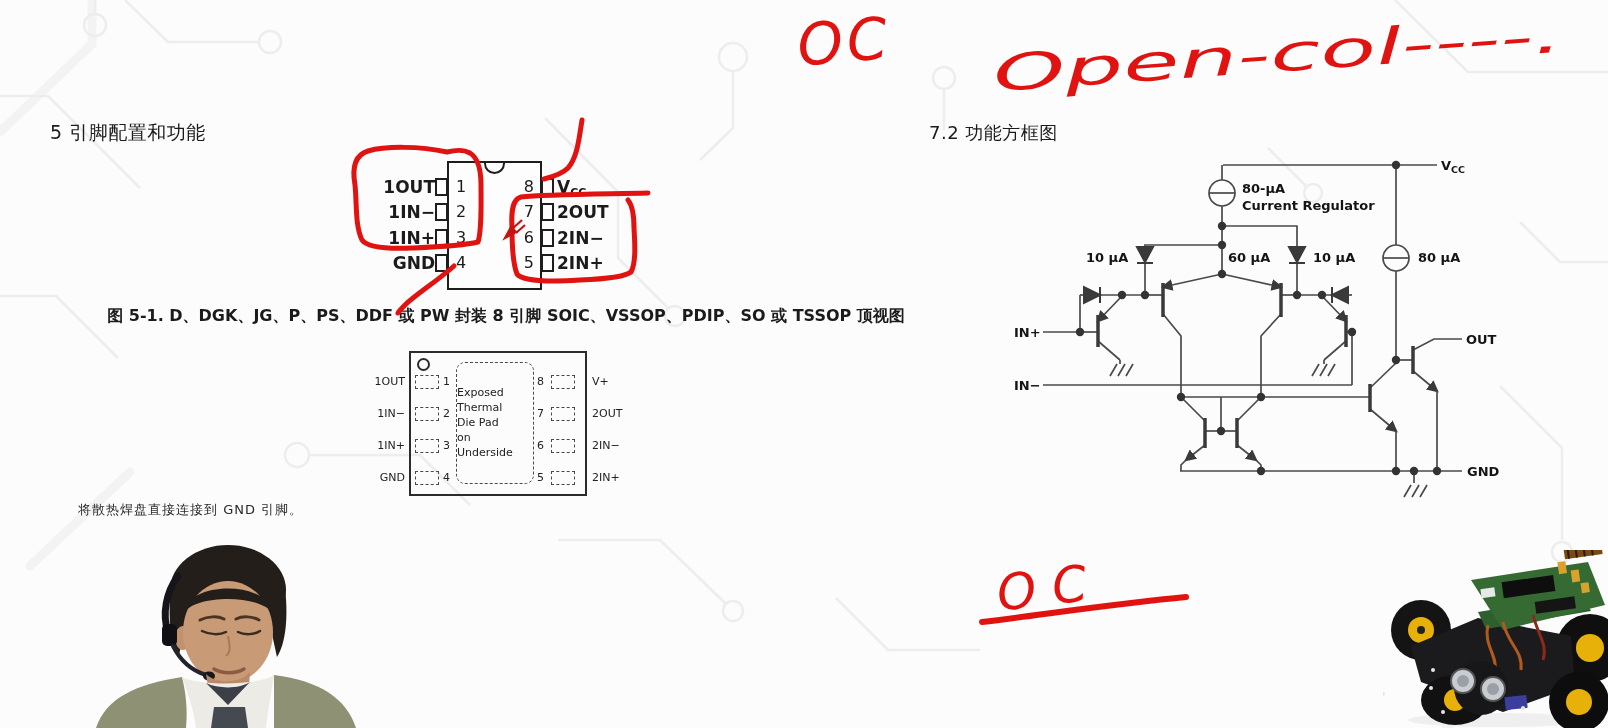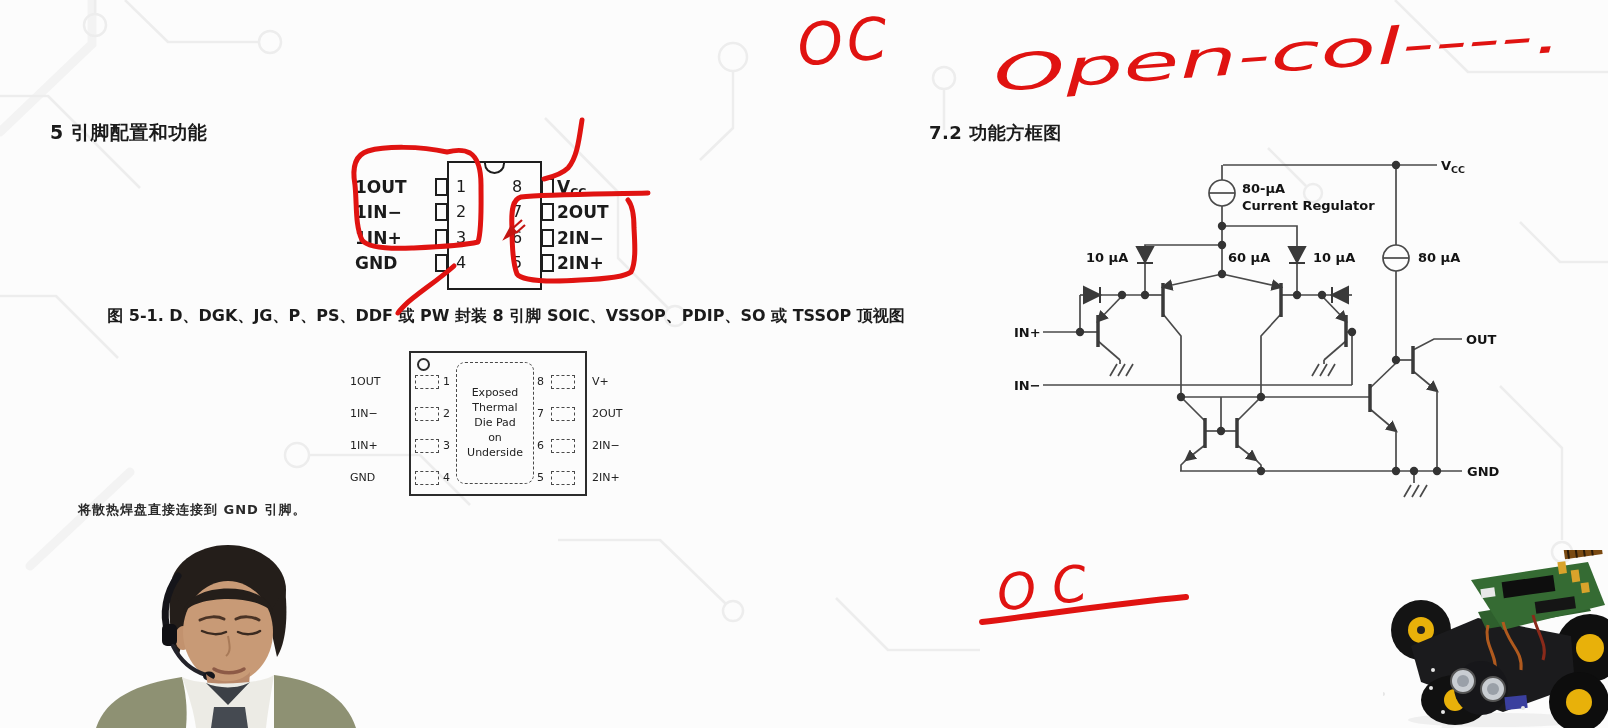--- a/index.html
+++ b/index.html
@@ -1,39 +1,39 @@
 <!DOCTYPE html>
 <html><head>
 <meta charset="utf-8">
 <style>
   html,body{margin:0;padding:0;background:#888;}
   .stage{position:relative;width:1608px;height:728px;overflow:hidden;background:#fcfcfc;
          font-family:"DejaVu Sans","Liberation Sans",sans-serif;color:#1b1b1b;}
   .abs{position:absolute;}
   svg{display:block;}
   
-  .h-sec{font-size:19px;font-weight:bold;letter-spacing:0.5px;text-align:center;}
+  .h-sec{font-size:19px;font-weight:normal;letter-spacing:0.5px;text-align:center;}
   .caption{font-size:16px;font-weight:bold;text-align:center;}
   .note{font-size:13px;color:#2a2a2a;letter-spacing:1px;}
   
   .p1-body{border:2.5px solid #1d1d1d;background:#fdfdfd;box-sizing:border-box;}
   .p1-notch{border:2px solid #1d1d1d;border-top:none;border-radius:0 0 11px 11px;background:#fdfdfd;box-sizing:border-box;}
   .p1-stub{border:2px solid #1d1d1d;background:#fdfdfd;box-sizing:border-box;}
   .p1-lbl{font-size:17px;font-weight:600;line-height:22px;white-space:nowrap;}
   .p1-num{font-size:16px;font-weight:500;line-height:20px;}
   .sub{font-size:11px;vertical-align:-3px;font-weight:600;}
   
   .p2-outer{border:2px solid #2c2c2c;background:transparent;box-sizing:border-box;}
   .p2-circle{border:2px solid #2c2c2c;border-radius:50%;box-sizing:border-box;}
   .p2-dash{border:1.5px dashed #4a4a4a;box-sizing:border-box;}
-  .p2-pad{border:1.5px dashed #4a4a4a;border-radius:9px;box-sizing:border-box;text-align:center;}
+  .p2-pad{border:1.5px dashed #4a4a4a;border-radius:9px;box-sizing:border-box;text-align:left;}
   .p2-lbl{font-size:11px;color:#222;line-height:14px;white-space:nowrap;}
   .p2-num{font-size:11px;color:#222;line-height:14px;}
   .p2-padline{font-size:11px;color:#222;line-height:15px;}
-  .ta-r{text-align:left;}
+  .ta-r{text-align:right;}
 </style>
 </head>
 <body>
 
 <div class="stage">
 
   <svg class="abs" style="left:0;top:0;z-index:0;" width="1608" height="728" viewBox="0 0 1608 728">
     <g stroke="#f3f3f3" stroke-width="9" fill="none" stroke-linecap="round">
       <path d="M0,132 L92,44 L92,0"></path>
       <path d="M1446,728 L1544,642 L1608,642"></path>
@@ -138,21 +138,21 @@
     <div class="abs p2-lbl ta-r" style="left:350px;top:375px;width:55px;">1OUT</div>
     <div class="abs p2-lbl ta-r" style="left:350px;top:407px;width:55px;">1IN−</div>
     <div class="abs p2-lbl ta-r" style="left:350px;top:439px;width:55px;">1IN+</div>
     <div class="abs p2-lbl ta-r" style="left:350px;top:471px;width:55px;">GND</div>
     <div class="abs p2-lbl" style="left:592px;top:375px;width:60px;">V+</div>
     <div class="abs p2-lbl" style="left:592px;top:407px;width:60px;">2OUT</div>
     <div class="abs p2-lbl" style="left:592px;top:439px;width:60px;">2IN−</div>
     <div class="abs p2-lbl" style="left:592px;top:471px;width:60px;">2IN+</div>
   </div>
 
-  <div class="abs note" style="left:78px;top:501px;z-index:1;font-weight:bold;">将散热焊盘直接连接到 GND 引脚。</div>
+  <div class="abs note" style="left:78px;top:501px;z-index:1;">将散热焊盘直接连接到 GND 引脚。</div>
 
   <div class="abs h-sec" style="left:893px;top:121px;font-size:18px;z-index:1;margin-left:36px;">7.2 功能方框图</div>
 
   <svg class="abs" style="left:980px;top:150px;z-index:1;" width="520" height="360" viewBox="980 150 520 360">
     <defs>
       <marker id="ah" viewBox="0 0 10 10" refX="8" refY="5" markerWidth="7" markerHeight="7" orient="auto">
         <path d="M0,0 L10,5 L0,10 Z" fill="#3a3a3a"></path>
       </marker>
     </defs>
     <g stroke="#4a4a4a" stroke-width="1.7" fill="none">

